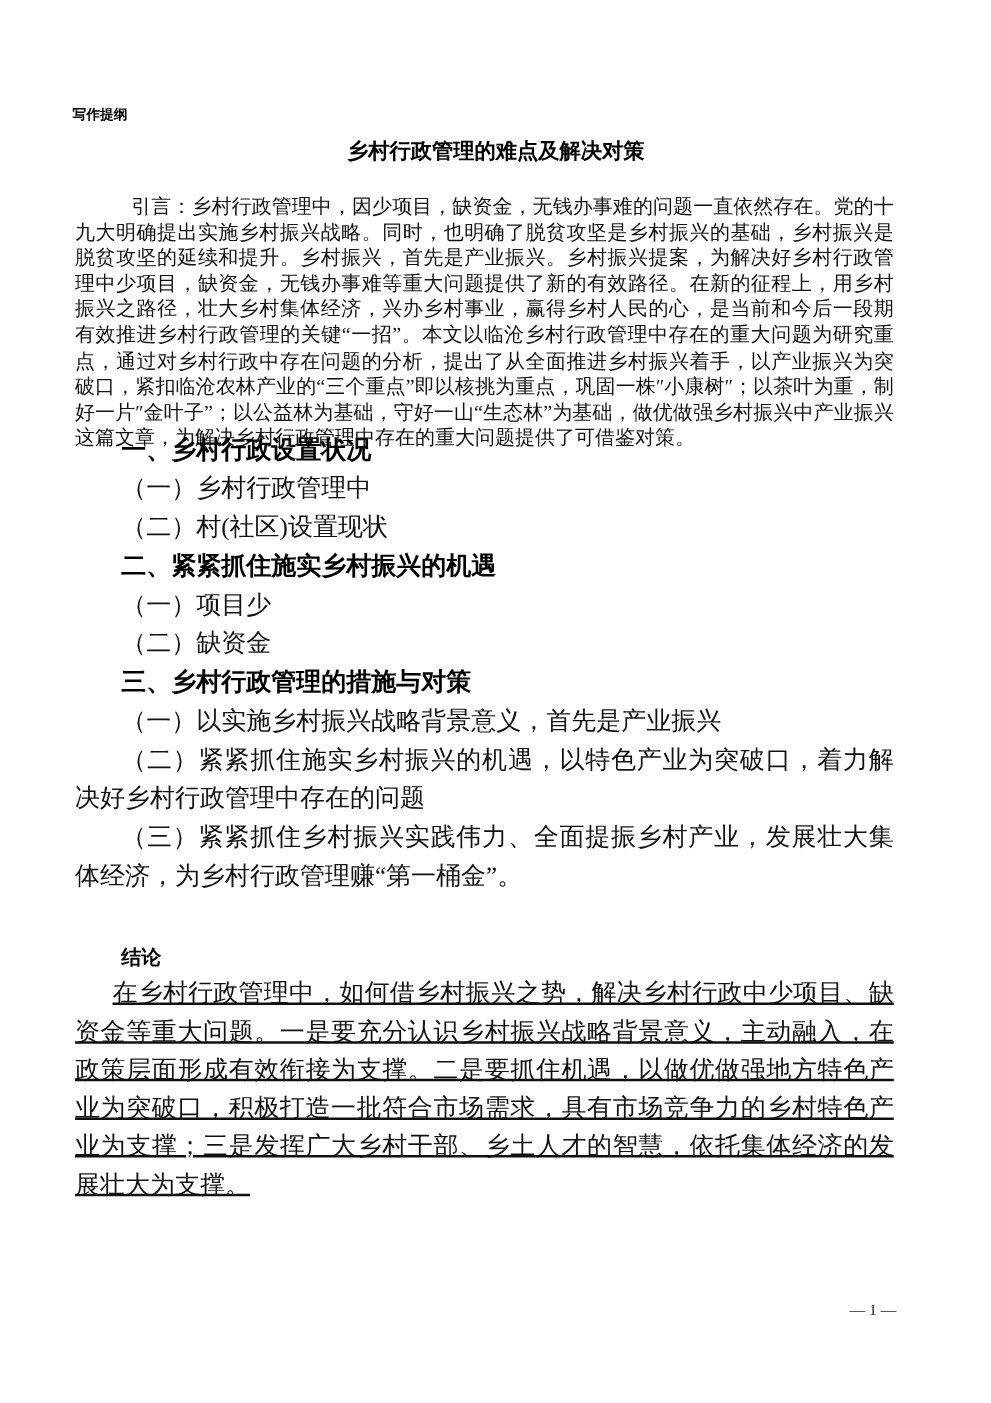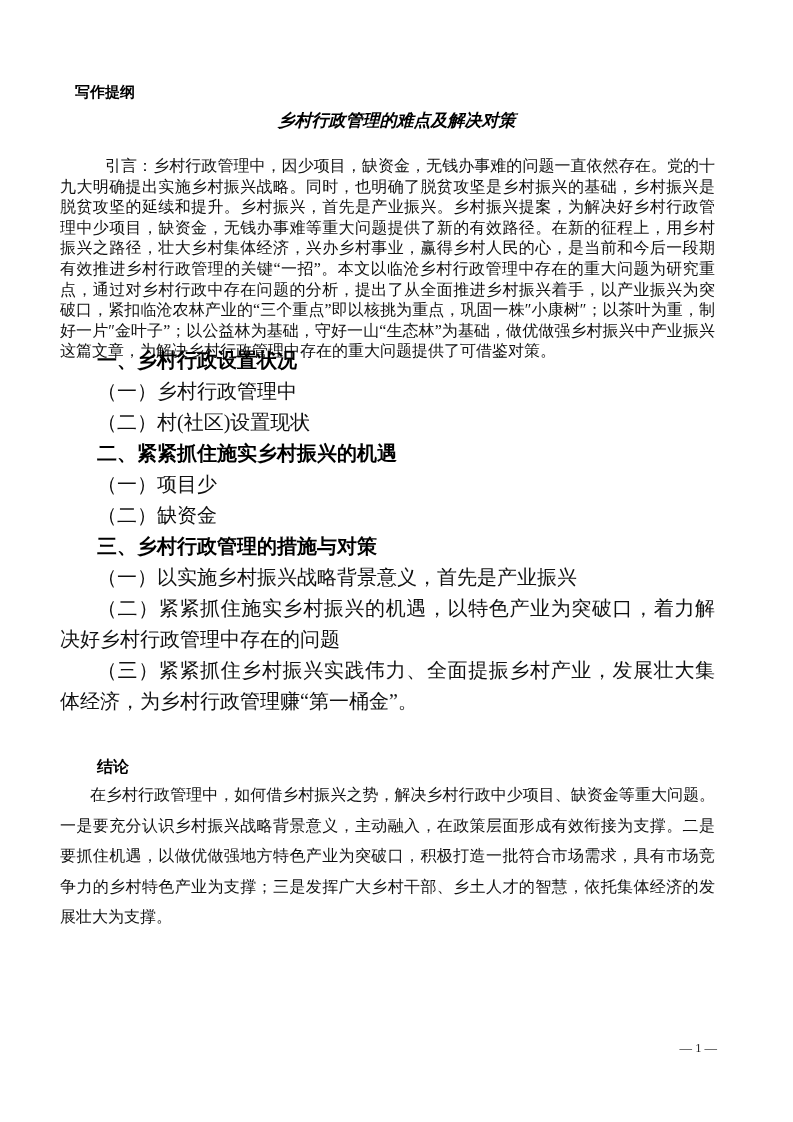--- a/index.html
+++ b/index.html
@@ -17,34 +17,33 @@
     overflow: hidden;
   }
   .bold-head {
     font-weight: bold;
     font-family: "Liberation Sans", "DejaVu Sans", sans-serif;
     color: #000000;
   }
   .doc-label {
     position: absolute;
     top: 82px;
-    left: 75px;
-    font-size: 15px;
+    left: 58px;
+    font-size: 11px;
     line-height: 20px;
   }
   .doc-title {
     position: absolute;
     top: 109px;
     left: 0;
     width: 793px;
     margin: 0;
     text-align: center;
     font-size: 17px;
     line-height: 23px;
-    font-style: italic;
   }
   .intro {
     position: absolute;
     top: 156px;
     left: 60px;
     width: 655px;
     margin: 0;
     font-size: 16px;
     line-height: 20.6px;
     text-align: justify;
@@ -74,25 +73,26 @@
     left: 97px;
     font-size: 16px;
     line-height: 21px;
   }
   .conclusion {
     position: absolute;
     top: 780px;
     left: 60px;
     width: 655px;
     margin: 0;
-    font-size: 16px;
+    font-size: 20px;
     line-height: 30.5px;
     text-align: justify;
     text-indent: 30px;
     word-break: normal;
+    text-decoration: underline;
   }
   .page-number {
     position: absolute;
     top: 1040px;
     right: 76px;
     font-size: 12.5px;
     line-height: 16px;
     color: #222222;
     font-family: "Liberation Serif", "DejaVu Serif", serif;
   }

